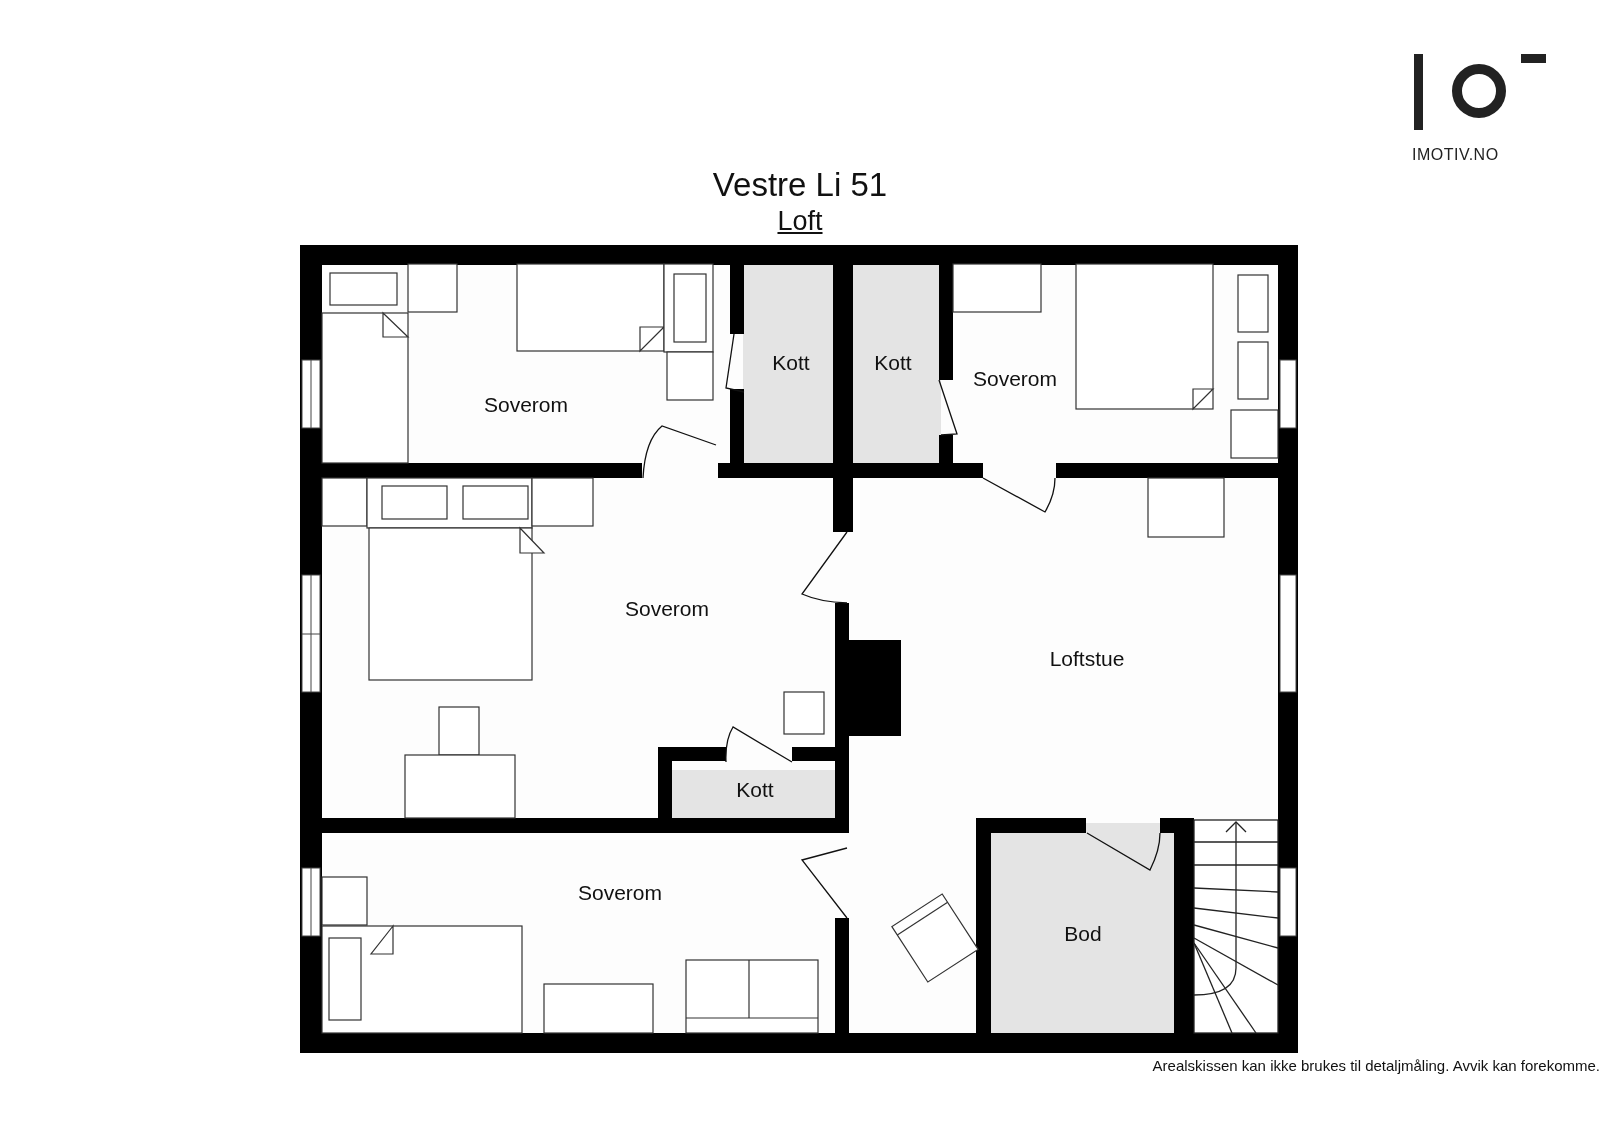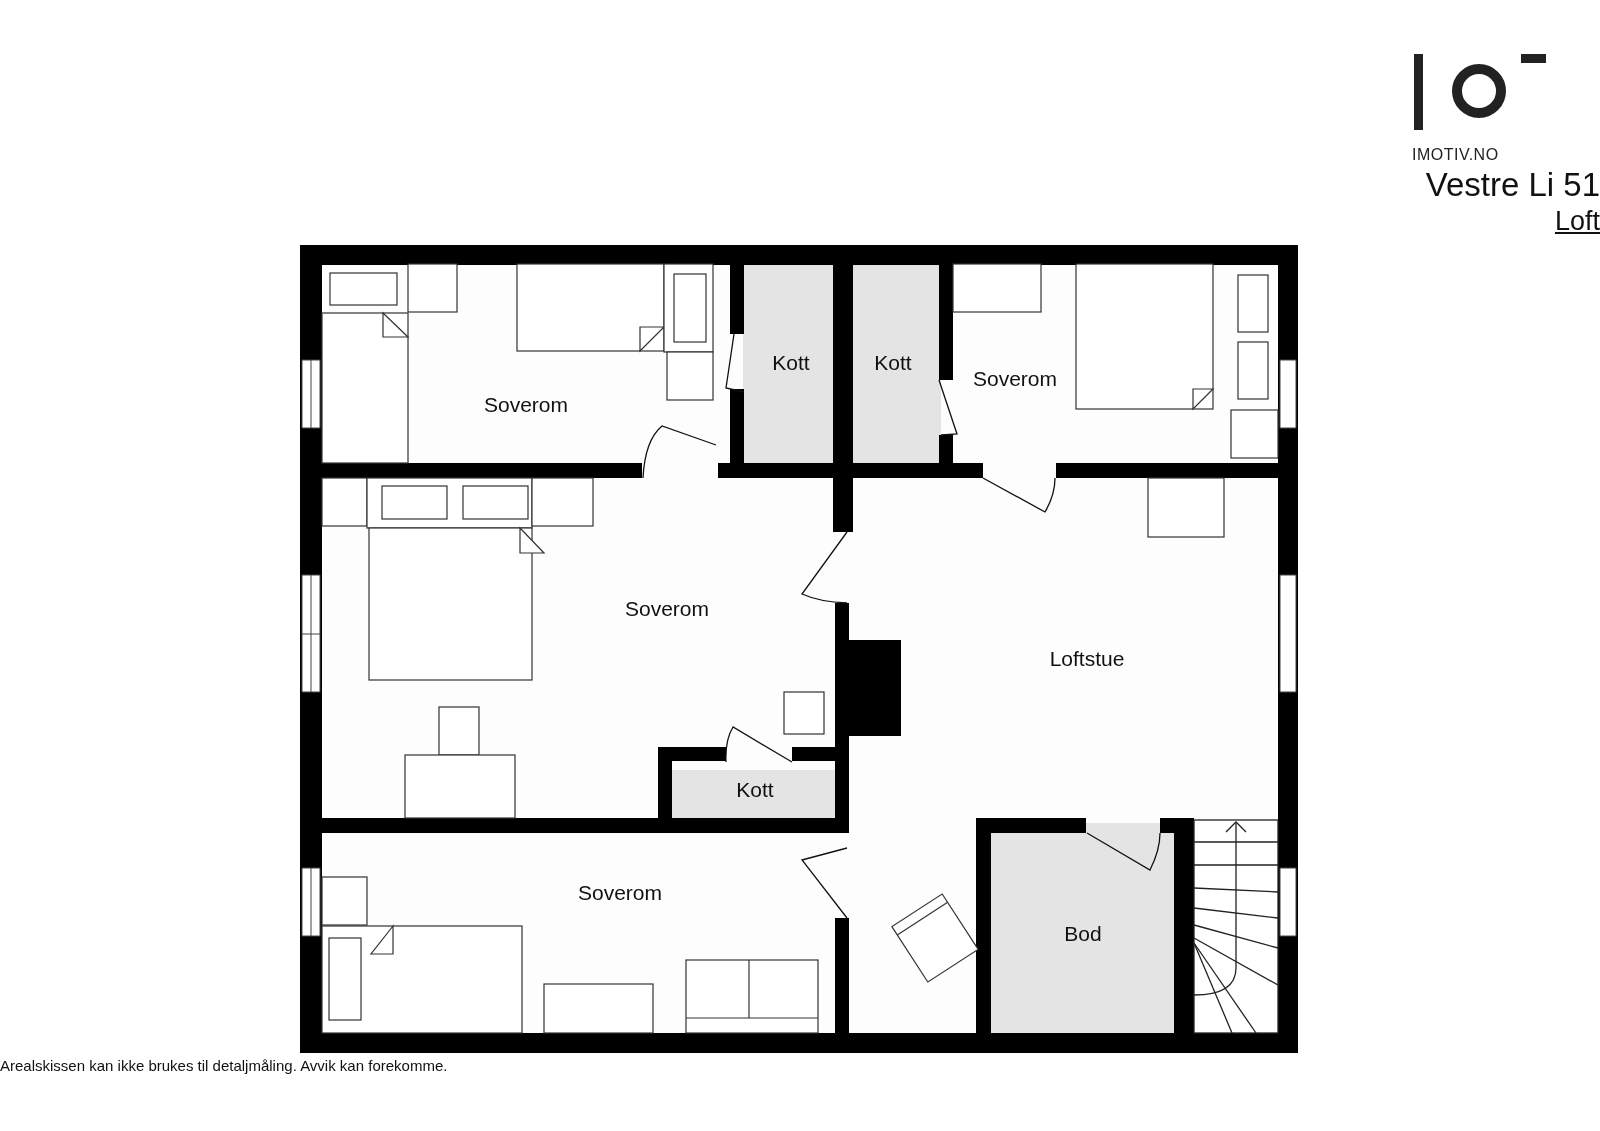--- a/index.html
+++ b/index.html
@@ -1,21 +1,21 @@
 <!DOCTYPE html>
 <html><head>
 <meta charset="utf-8">
 <style>
   html, body { margin: 0; padding: 0; background: #ffffff; }
   body { width: 1600px; height: 1131px; position: relative; overflow: hidden; font-family: "Liberation Sans", sans-serif; }
   #plan { position: absolute; left: 0; top: 0; }
-  .title { position: absolute; left: 0; width: 1600px; text-align: right; color: #111; }
+  .title { position: absolute; left: 0; width: 1600px; text-align: center; color: #111; }
   #t1 { top: 166px; font-size: 33px; }
   #t2 { top: 206px; font-size: 27px; text-decoration: underline; }
-  #disclaimer { position: absolute; top: 1057px; left: 0; width: 1600px; text-align: left; font-size: 15px; color: #111; }
+  #disclaimer { position: absolute; top: 1057px; left: 0; width: 1600px; text-align: right; font-size: 15px; color: #111; }
   #brand { position: absolute; left: 1412px; top: 146px; font-size: 16px; letter-spacing: 0.5px; color: #222; }
   .lbl { font-family: "Liberation Sans", sans-serif; font-size: 21px; fill: #111; text-anchor: middle; }
 </style>
 </head>
 <body>
 
 <div class="title" id="t1">Vestre Li 51</div>
 <div class="title" id="t2">Loft</div>
 
 <svg id="plan" width="1600" height="1131" viewBox="0 0 1600 1131">

